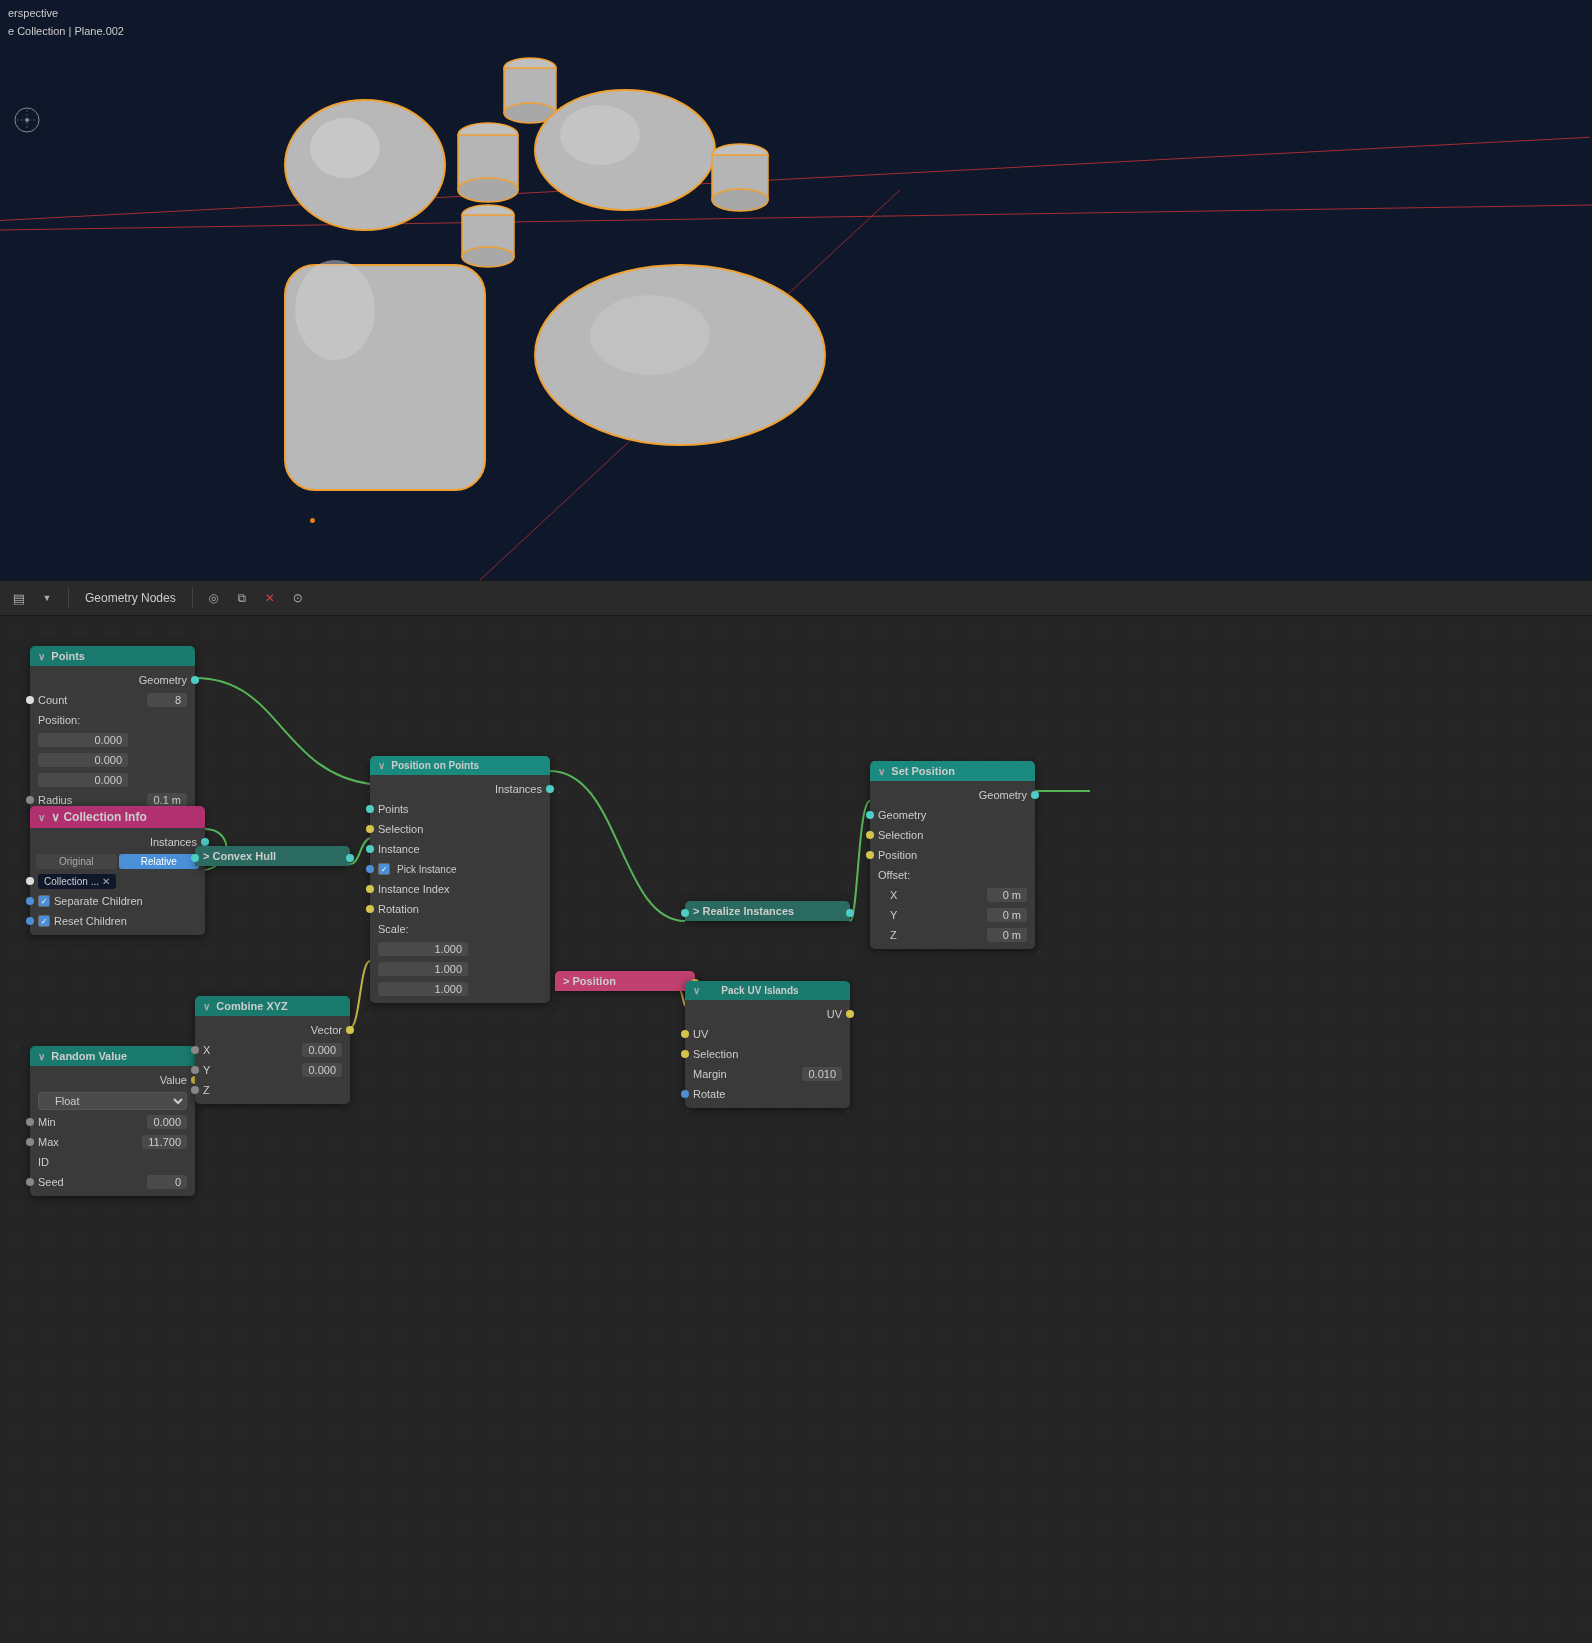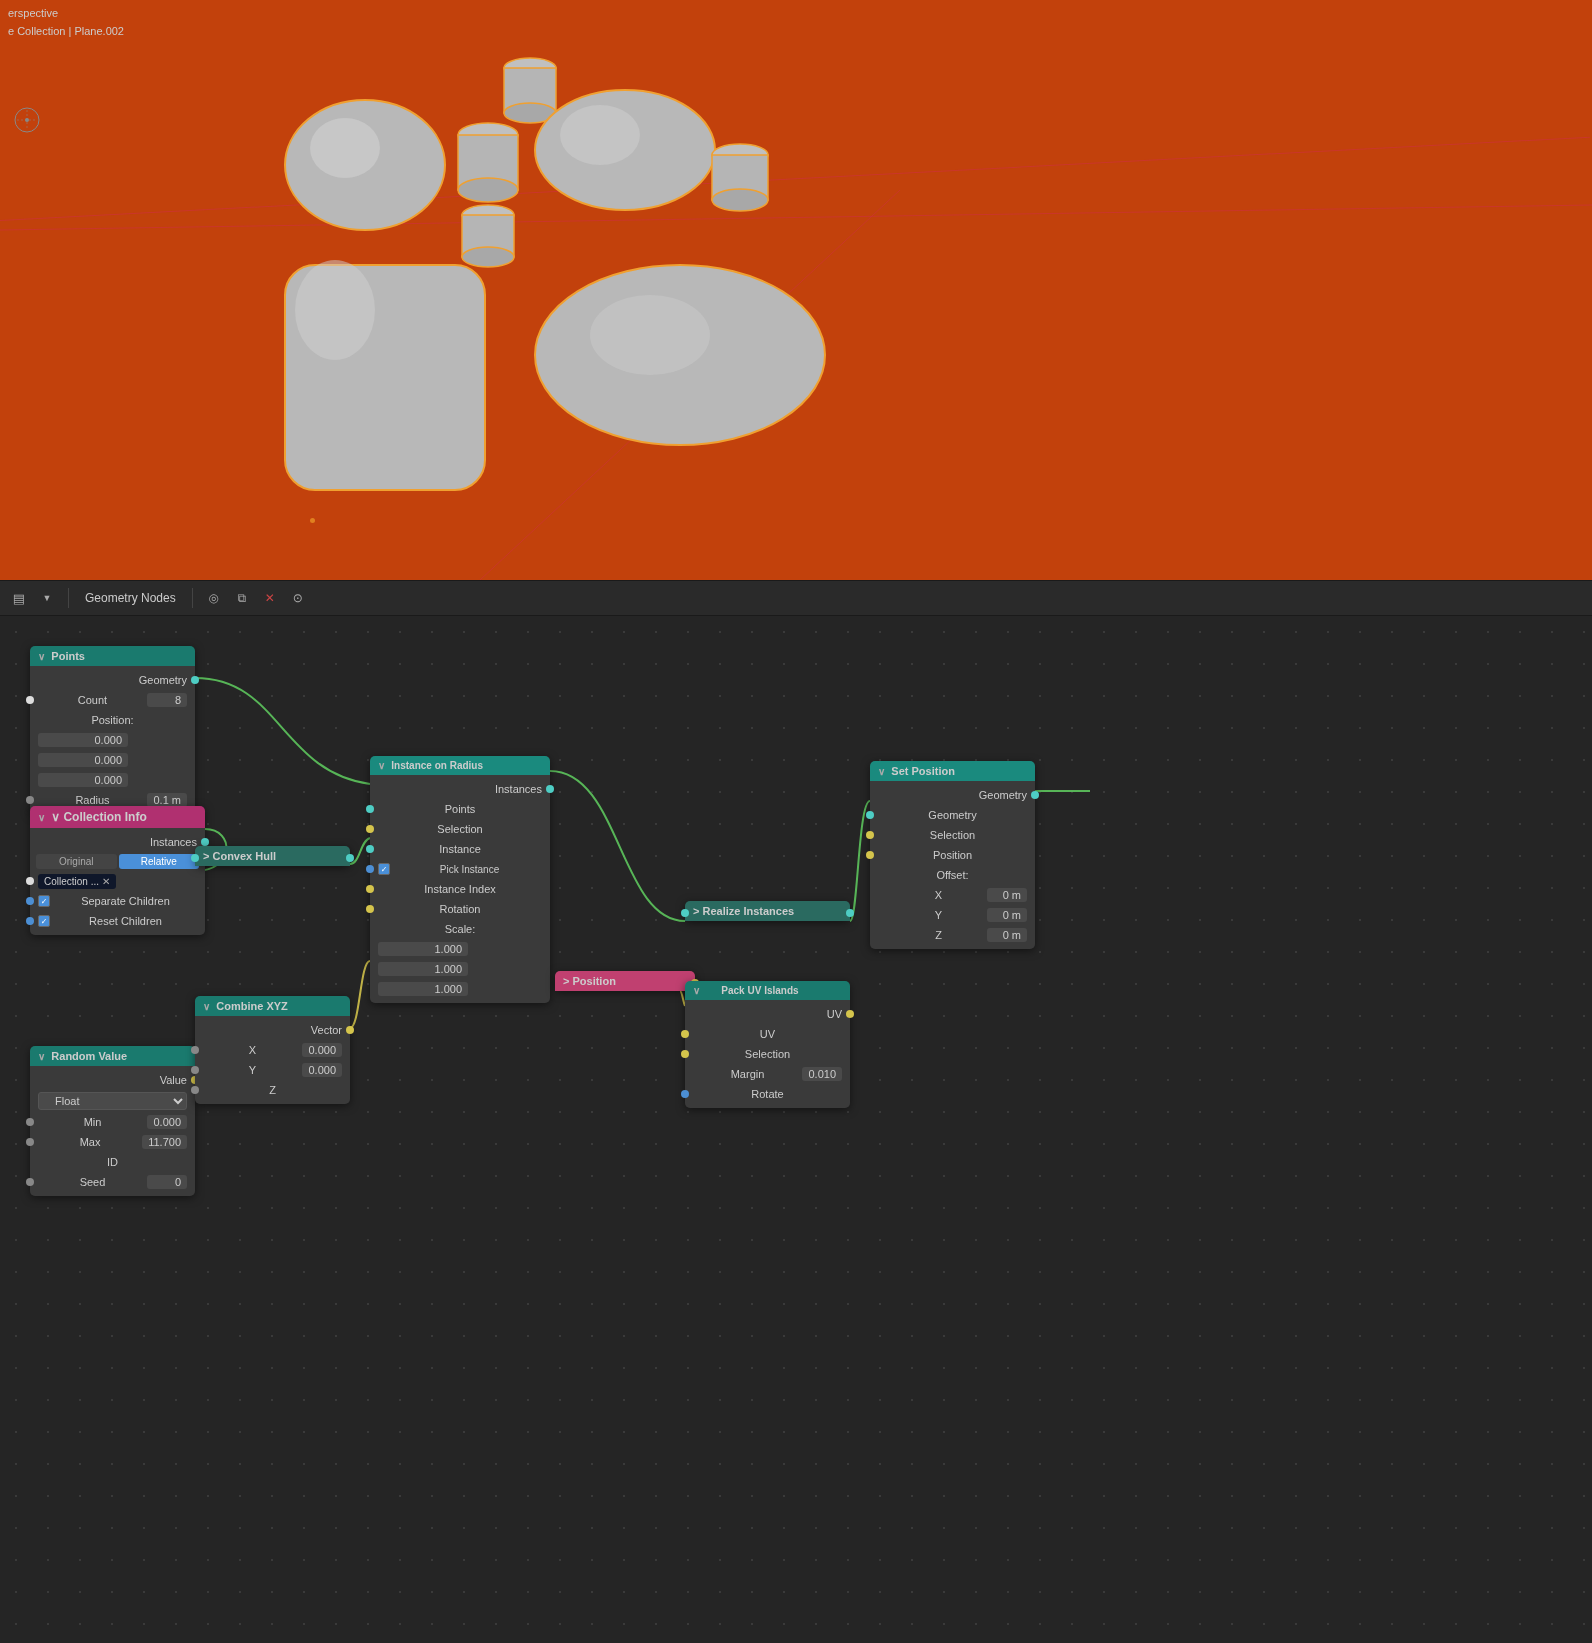--- a/index.html
+++ b/index.html
@@ -10,21 +10,21 @@
       font-family: 'Arial', sans-serif;
       font-size: 12px;
       color: #cccccc;
       overflow: hidden;
     }
 
     
     #viewport {
       width: 1592px;
       height: 580px;
-      background: #c2410c;
+      background: #0f172a;
       position: relative;
       overflow: hidden;
     }
 
     #viewport-info-top {
       position: absolute;
       top: 5px;
       left: 8px;
       color: #cccccc;
       font-size: 11px;
@@ -147,21 +147,20 @@
       align-items: center;
       padding: 2px 8px;
       min-height: 20px;
       position: relative;
     }
 
     .node-row-label {
       flex: 1;
       color: #cccccc;
       font-size: 11px;
-      text-align: center;
     }
 
     .node-row-value {
       background: #4a4a4a;
       border-radius: 3px;
       padding: 1px 6px;
       color: #cccccc;
       font-size: 11px;
       min-width: 40px;
       text-align: right;
@@ -585,21 +584,21 @@
       <div class="node-row">
         <div class="socket socket-grey socket-left" style="top:6px;"></div>
         <span class="node-row-label">Z</span>
       </div>
     </div>
   </div>
 
   <div id="node-instance-on-points" class="node">
     <div class="node-header header-teal2">
       <span class="collapse-arrow">∨</span>
-      <span style="margin-left:2px;font-size:10px;">Instance on Radius</span>
+      <span style="margin-left:2px;font-size:10px;">Position on Points</span>
     </div>
     <div class="node-body">
       <div class="node-row">
         <span class="node-row-label" style="text-align:right;">Instances</span>
         <div class="socket socket-teal socket-right" style="top:6px;"></div>
       </div>
       <div class="node-row">
         <div class="socket socket-teal socket-left" style="top:6px;"></div>
         <span class="node-row-label">Points</span>
       </div>

